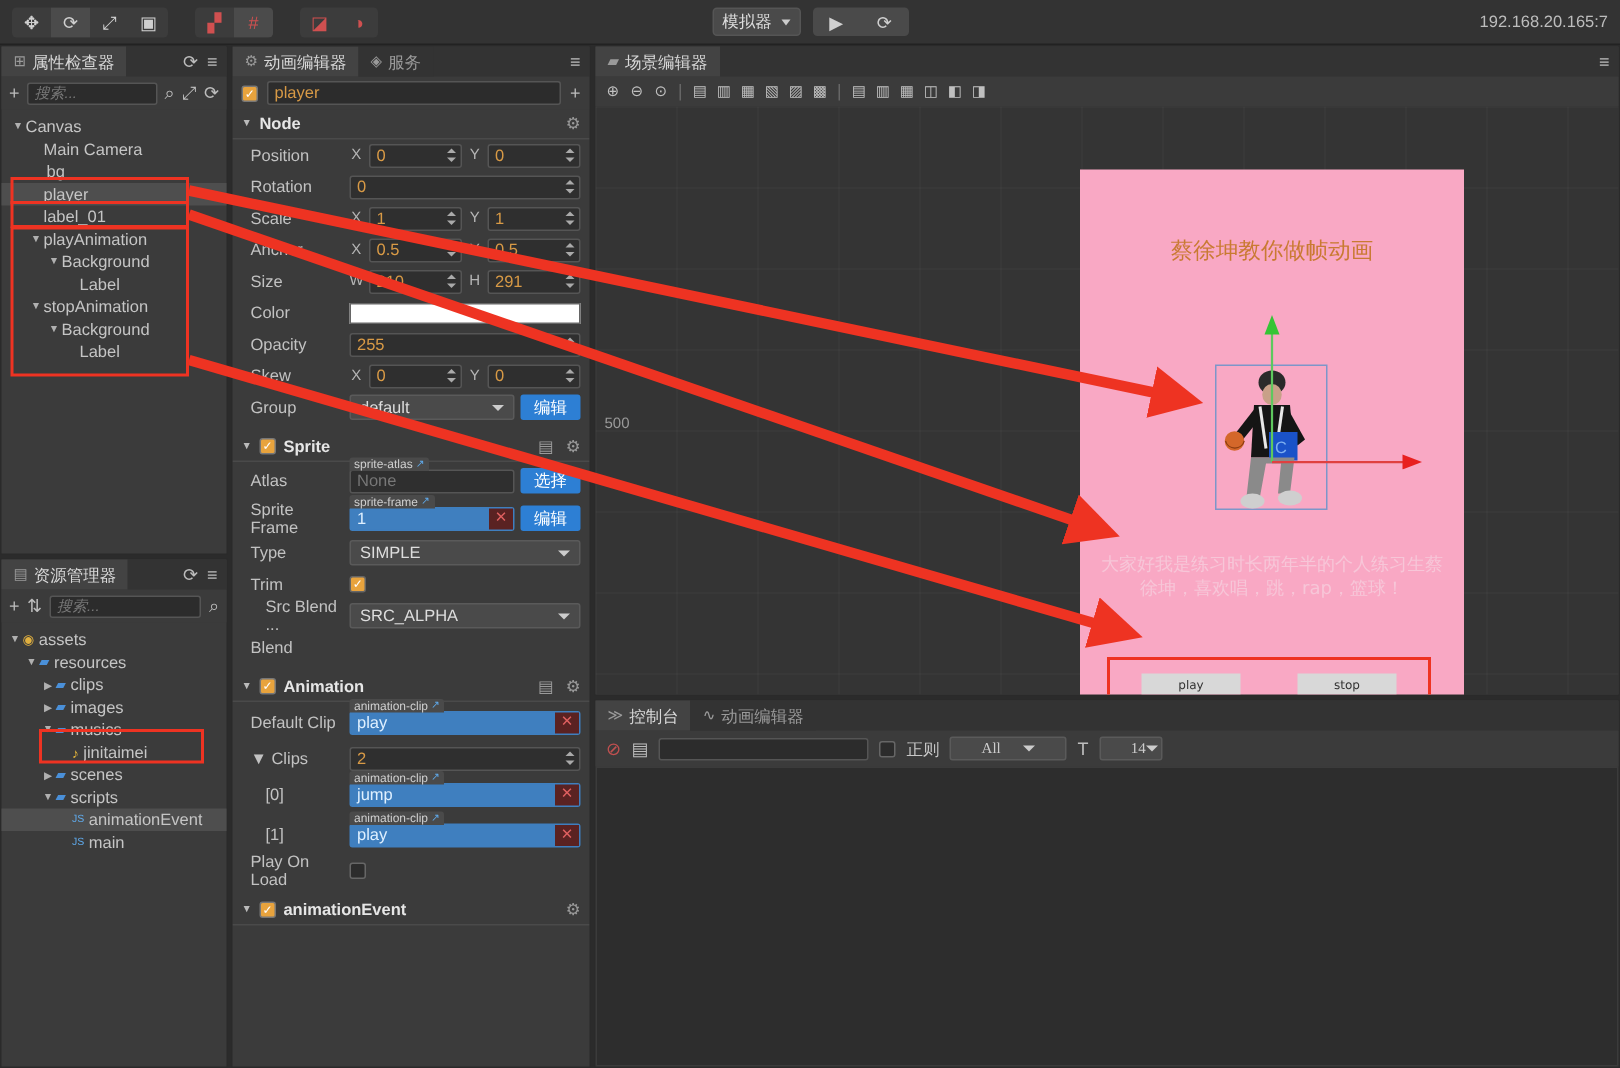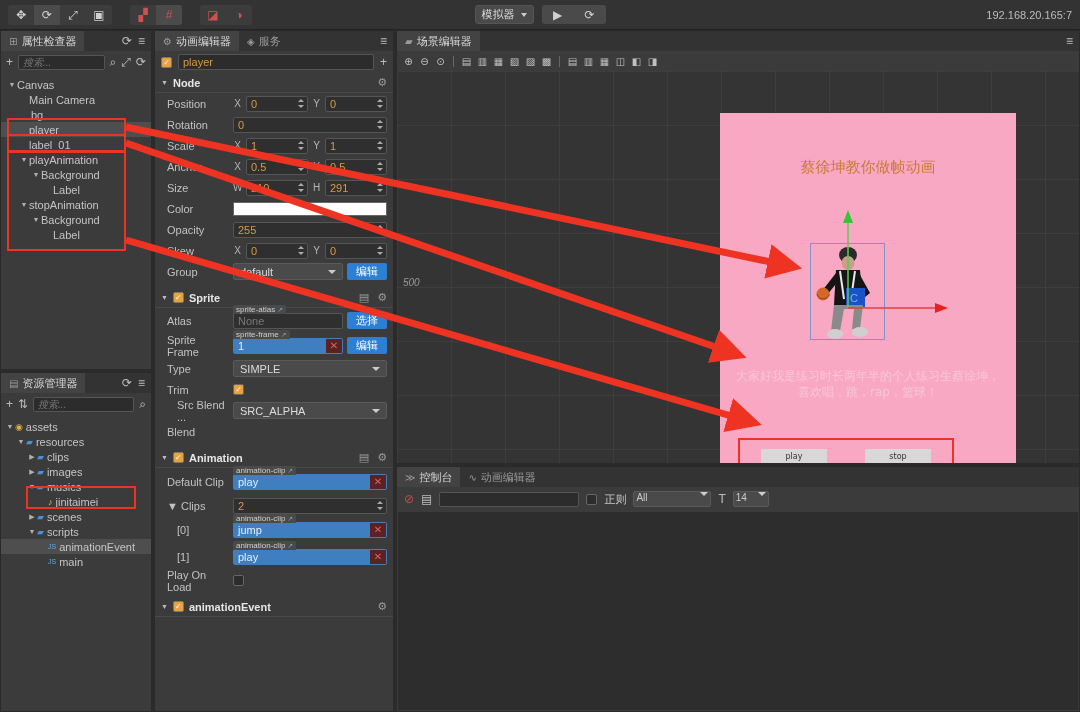--- a/index.html
+++ b/index.html
@@ -140,21 +140,21 @@
   .scene-tools { height: 20px; background: #3b3b3b; display: flex; align-items: center; gap: 1px; padding: 0 4px; }
   .stool { width: 15px; height: 15px; display:flex; align-items:center; justify-content:center; color:#c0c0c0; cursor:pointer; }
   .sdiv { width: 1px; height: 11px; background: #666; margin: 0 4px; }
   .scene-canvas { position: absolute; left: 0; top: 40px; right: 0; bottom: 0; background: #343434; overflow: hidden; }
   .grid { position: absolute; inset: 0;
     background-image:
       linear-gradient(to right, rgba(255,255,255,0.045) 1px, transparent 1px),
       linear-gradient(to bottom, rgba(255,255,255,0.045) 1px, transparent 1px);
     background-size: 54px 54px;
   }
-  .ruler-lbl { position: absolute; color: #9a9a9a; font-size: 10px; font-style: italic; }
+  .ruler-lbl { position: absolute; color: #9a9a9a; font-size: 10px; }
   .game-view { position: absolute; background: #f9a8c4; }
   .game-title {
     position: absolute; width: 100%; text-align: center; color: #c97a32;
     font-size: 15px; font-family: "DejaVu Sans", sans-serif;
   }
   .game-desc {
     position: absolute; width: 92%; left: 4%; text-align: center; color: #f7c6d8;
     font-size: 12px; line-height: 1.35; font-family: "DejaVu Sans", sans-serif;
   }
   .btn-row { position: absolute; display: flex; justify-content: space-around; align-items: center; }
@@ -164,21 +164,21 @@
   }
   .sel-outline { position: absolute; border: 1px solid #7d96c9; }
   .redbox { position: absolute; border: 2px solid #ee3322; pointer-events: none; }
 
   
   #console { left: 396px; top: 466px; width: 684px; height: 246px; }
   .cons-tools { height: 24px; display: flex; align-items: center; gap: 7px; padding: 0 7px; background: #3b3b3b; }
   .cons-input { width: 140px; height: 15px; background: #2c2c2c; border: 1px solid #555; border-radius: 2px; }
   .cons-sel {
     width: 78px; height: 16px; background: #4a4a4a; border: 1px solid #5a5a5a; border-radius: 2px;
-    color: #ccc; font-size: 10px; padding: 0 2px; display: flex; align-items: flex-start;
+    color: #ccc; font-size: 10px; padding: 0 20px; display: flex; align-items: center; font-family: Liberation Serif, serif;
   }
   .cons-sel .caret2 { margin-left: auto; width:0;height:0;border-left:4px solid transparent;border-right:4px solid transparent;border-top:4px solid #ccc; }
   .cons-sel.small { width: 36px; }
   .cons-body { position: absolute; left: 1px; right: 1px; top: 45px; bottom: 1px; background: #2d2d2d; }
 
   
   .annot { position: absolute; inset: 0; pointer-events: none; z-index: 50; }
 </style>
 </head>
 <body>
@@ -680,21 +680,21 @@
         <span class="stool">
           <span style="font-size: 10px;">◨</span>
         </span>
       </div>
 
     <div class="scene-canvas">
       <div class="grid"></div>
 
       <div class="ruler-lbl" style="left:6px; top:206px">500</div>
 
-      <div class="game-view" style="left:323px; top:42px; width:296px; height:371px">
+      <div class="game-view" style="left:323px; top:42px; width:256px; height:371px">
         <div class="game-title" style="top:45px">蔡徐坤教你做帧动画</div>
 
         <div class="sel-outline" style="left:90px; top:130px; width:75px; height:97px"></div>
         <svg style="position:absolute; left:90px; top:130px" width="75" height="97" viewBox="0 0 75 97">
           <ellipse cx="38" cy="12" rx="9" ry="8" fill="#2a2a2a"></ellipse>
           <ellipse cx="38" cy="20" rx="6.5" ry="7" fill="#c8a088"></ellipse>
           <path d="M26 27 L50 27 L53 62 L24 62 Z" fill="#151515"></path>
           <path d="M30 28 L34 56" stroke="#e8e8e8" stroke-width="2" fill="none"></path>
           <path d="M45 28 L41 56" stroke="#e8e8e8" stroke-width="2" fill="none"></path>
           <path d="M26 30 L12 48 L17 52 L30 36 Z" fill="#151515"></path>

